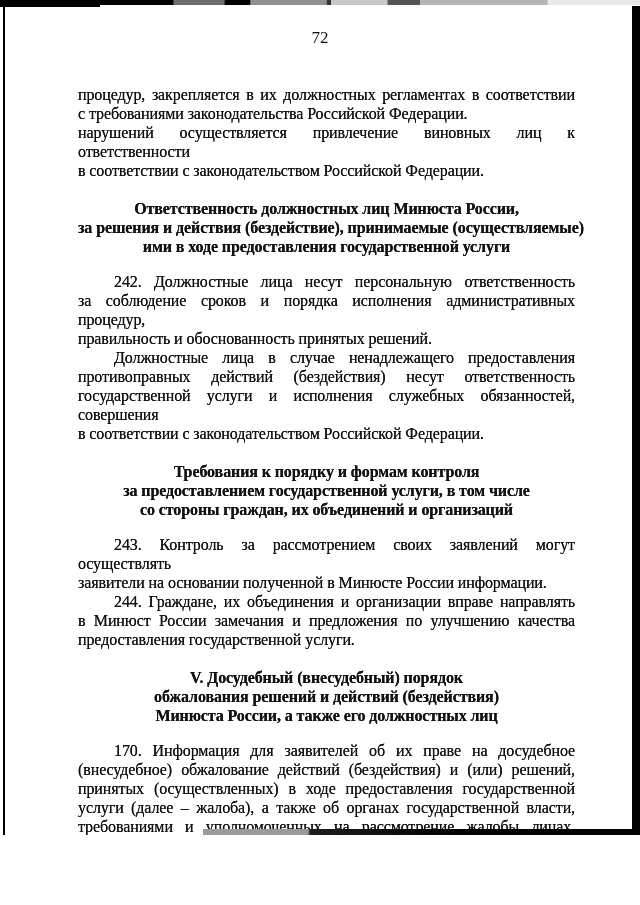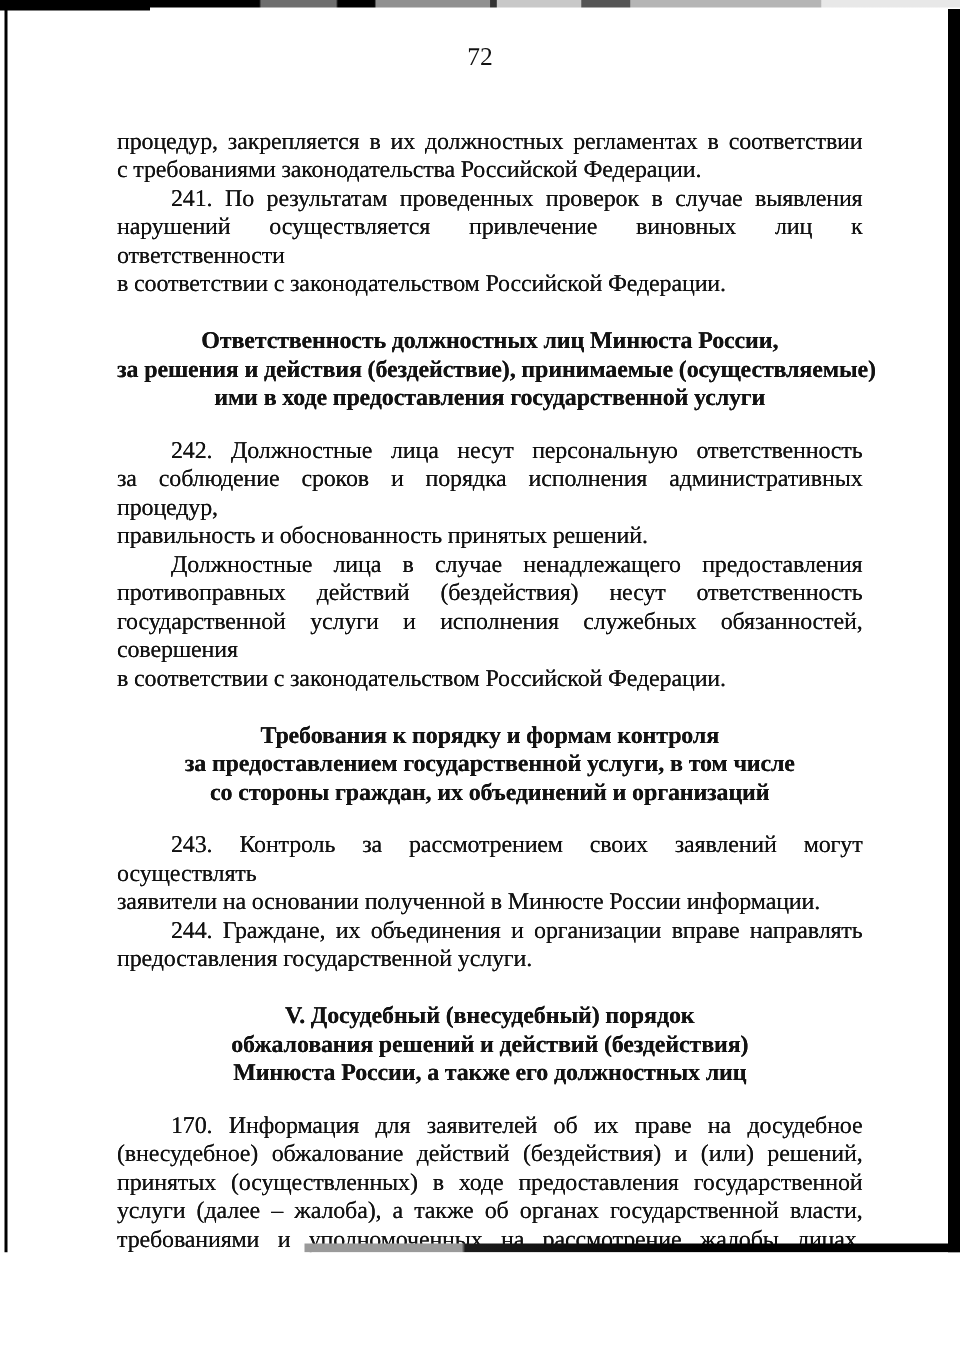--- a/index.html
+++ b/index.html
@@ -81,21 +81,20 @@
   <div class="edge-right"></div>
   <div class="edge-bottom"></div>
 
   <div class="page-number">72</div>
   <div class="content">
       <div class="para">
         <div class="line">процедур, закрепляется в их должностных регламентах в соответствии</div>
         <div class="line end">с требованиями законодательства Российской Федерации.</div>
       </div>
       <div class="para">
-        <div class="line indent">241. По результатам проведенных проверок в случае выявления</div>
         <div class="line">нарушений осуществляется привлечение виновных лиц к ответственности</div>
         <div class="line end">в соответствии с законодательством Российской Федерации.</div>
       </div>
       <div class="heading">
         <div class="line">Ответственность должностных лиц Минюста России,</div>
         <div class="line">за решения и действия (бездействие), принимаемые (осуществляемые)</div>
         <div class="line">ими в ходе предоставления государственной услуги</div>
       </div>
       <div class="para">
         <div class="line indent">242. Должностные лица несут персональную ответственность</div>
@@ -112,20 +111,21 @@
         <div class="line">Требования к порядку и формам контроля</div>
         <div class="line">за предоставлением государственной услуги, в том числе</div>
         <div class="line">со стороны граждан, их объединений и организаций</div>
       </div>
       <div class="para">
         <div class="line indent">243. Контроль за рассмотрением своих заявлений могут осуществлять</div>
         <div class="line end">заявители на основании полученной в Минюсте России информации.</div>
       </div>
       <div class="para">
         <div class="line indent">244. Граждане, их объединения и организации вправе направлять</div>
+        <div class="line">в Минюст России замечания и предложения по улучшению качества</div>
         <div class="line end">предоставления государственной услуги.</div>
       </div>
       <div class="heading">
         <div class="line">V. Досудебный (внесудебный) порядок</div>
         <div class="line">обжалования решений и действий (бездействия)</div>
         <div class="line">Минюста России, а также его должностных лиц</div>
       </div>
       <div class="para">
         <div class="line indent">170. Информация для заявителей об их праве на досудебное</div>
         <div class="line">(внесудебное) обжалование действий (бездействия) и (или) решений,</div>

